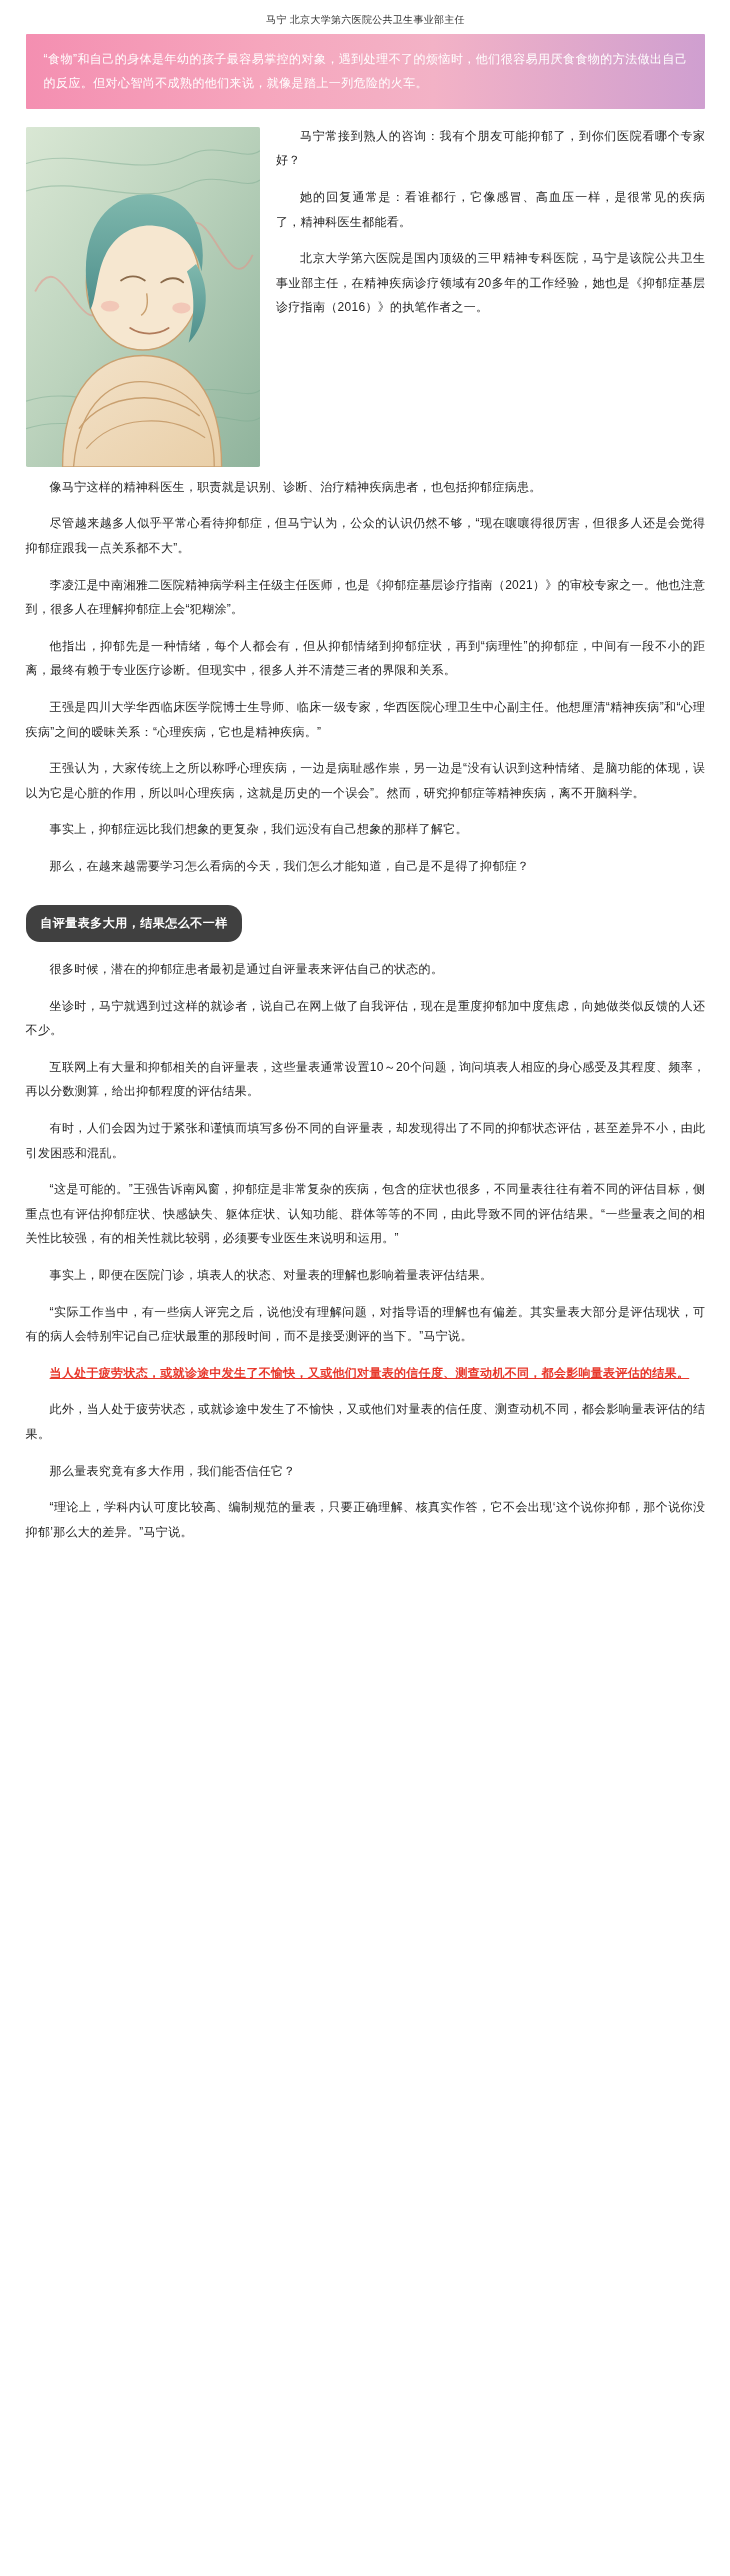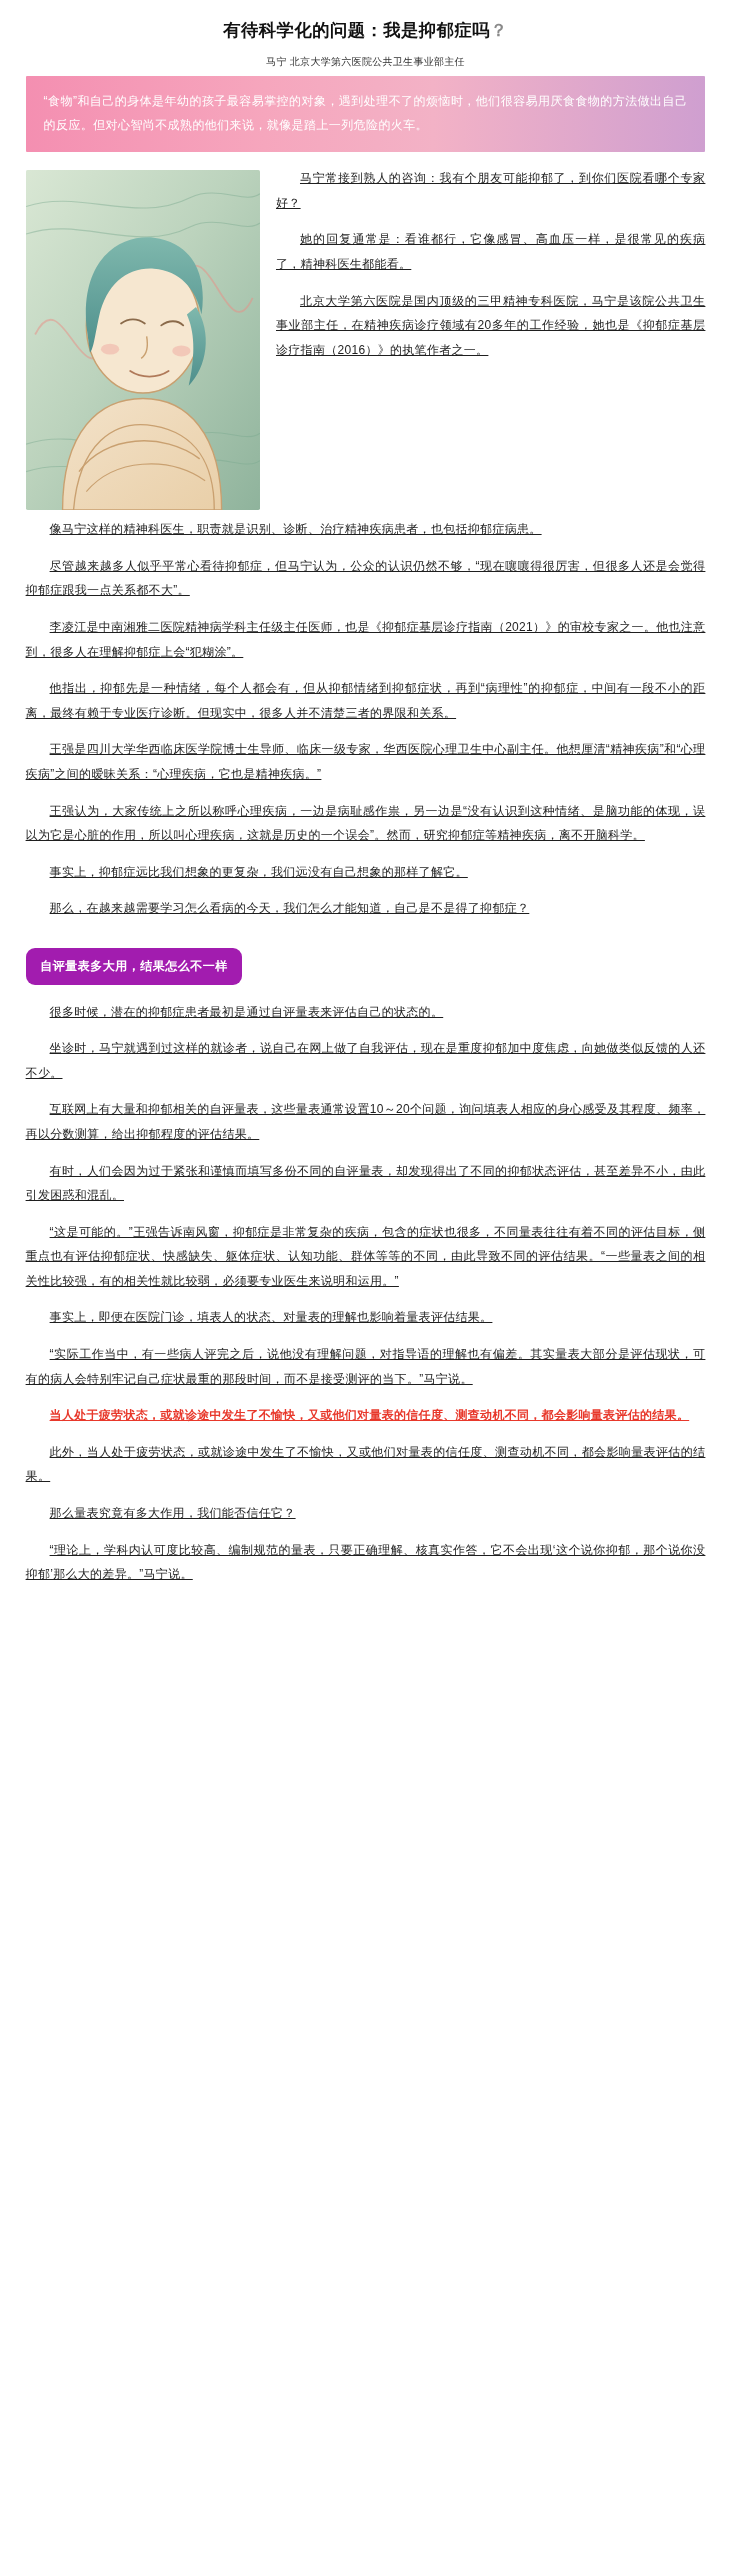--- a/index.html
+++ b/index.html
@@ -59,61 +59,59 @@
     color: #1f1f1f;
     letter-spacing: 0.3px;
   }
   .flow p {
     margin: 0 0 12px 0;
     text-align: justify;
     text-justify: inter-ideograph;
   }
   .indent {
     text-indent: 2em;
-    text-decoration: underline;
   }
   .illus {
     float: left;
     width: 234px;
     height: 340px;
     margin: 3.7px 16.4px 7.3px 0;
     border-radius: 1.8px;
     overflow: hidden;
     background: #e8efe6;
   }
   .illus svg {
     display: block;
   }
   .clear { clear: both; height: 0; }
   .section-badge {
     display: inline-block;
-    background: #a21caf;
+    background: #404040;
     color: #ffffff;
     font-size: 12px;
     font-weight: bold;
     padding: 6.4px 14.6px;
-    border-radius: 9px;
+    border-radius: 14px;
     margin: 14.6px 0 14.6px 0;
     letter-spacing: 0.5px;
   }
   .highlight-red {
     color: #e8382b;
     font-weight: bold;
     text-indent: 2em;
     line-height: 2.05;
     text-decoration: underline;
   }
   .badge-row { text-align: left; }
 </style>
 </head>
 <body>
 
 <div class="page">
 
-  <h1 class="title"><span>有待科学化的问题：我是抑郁症吗</span><span class="qmark">？</span></h1>
 
   <div class="byline">马宁 北京大学第六医院公共卫生事业部主任</div>
 
   <div class="lead-box">
     <p>“食物”和自己的身体是年幼的孩子最容易掌控的对象，遇到处理不了的烦恼时，他们很容易用厌食食物的方法做出自己的反应。但对心智尚不成熟的他们来说，就像是踏上一列危险的火车。</p>
   </div>
 
   <div class="flow">
 
     <div class="illus">

